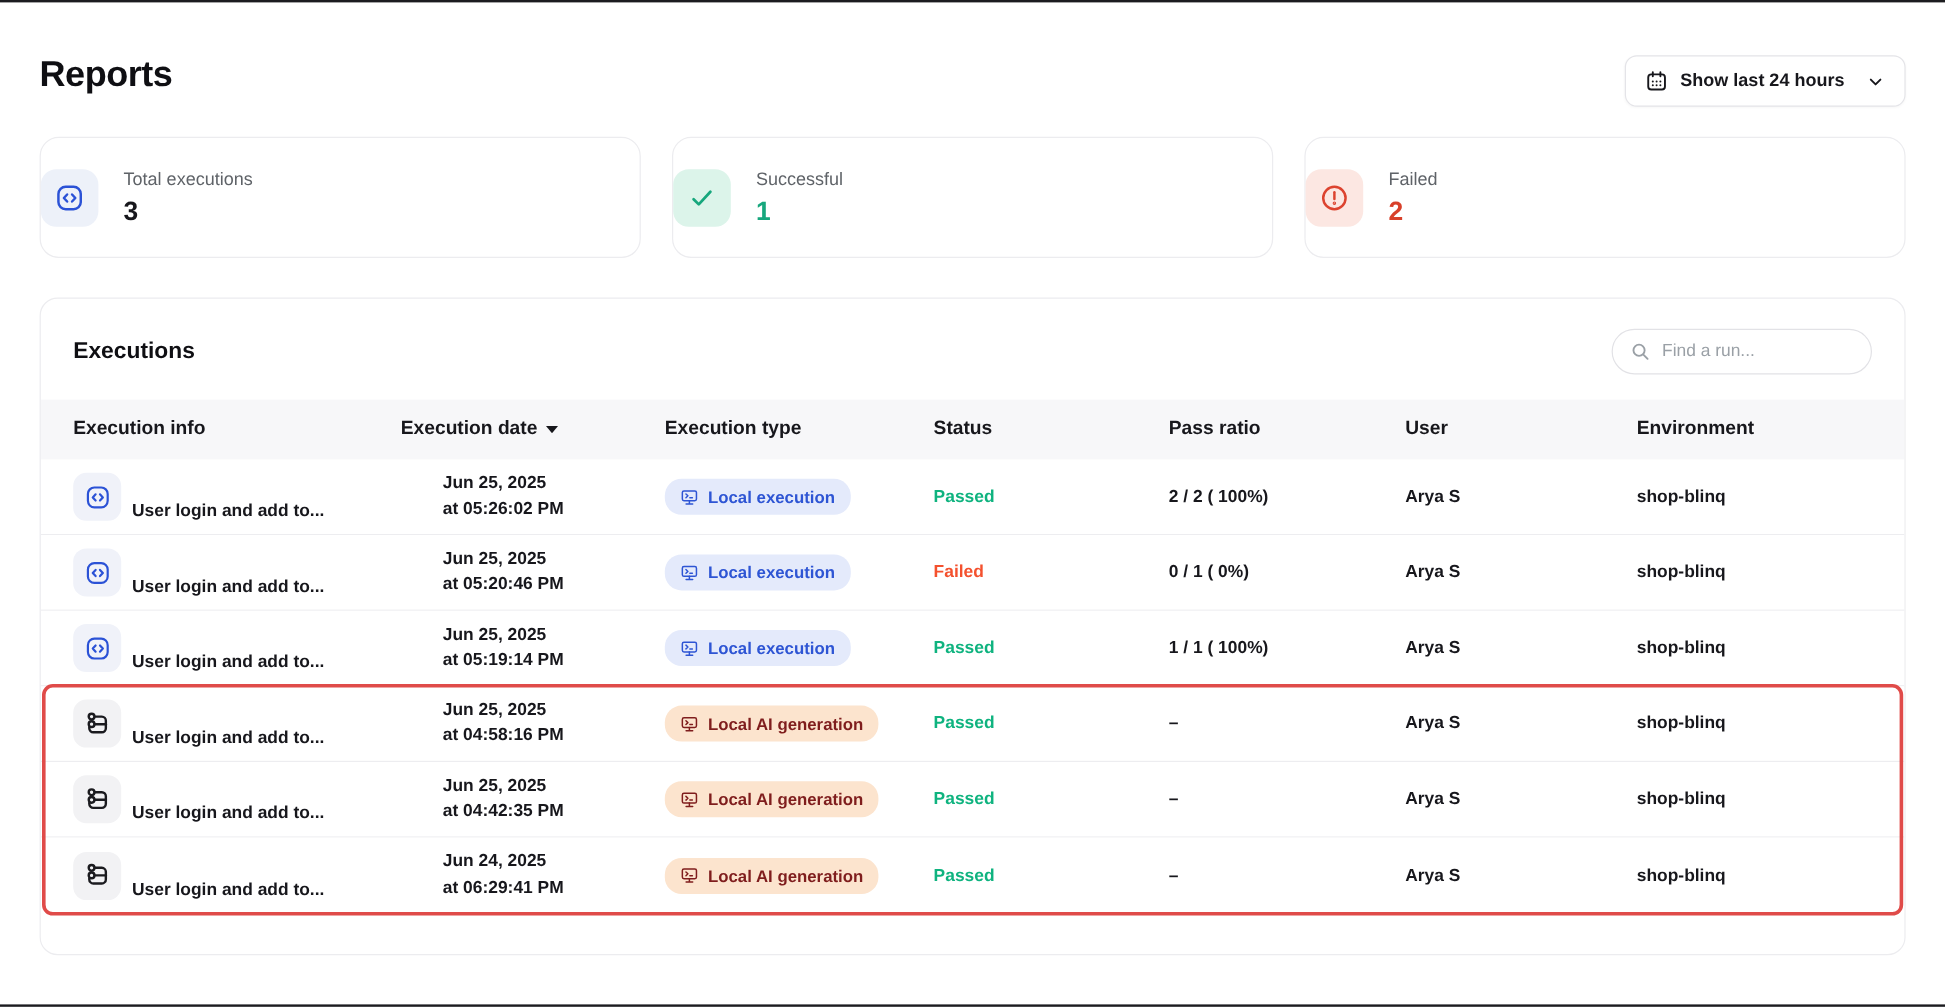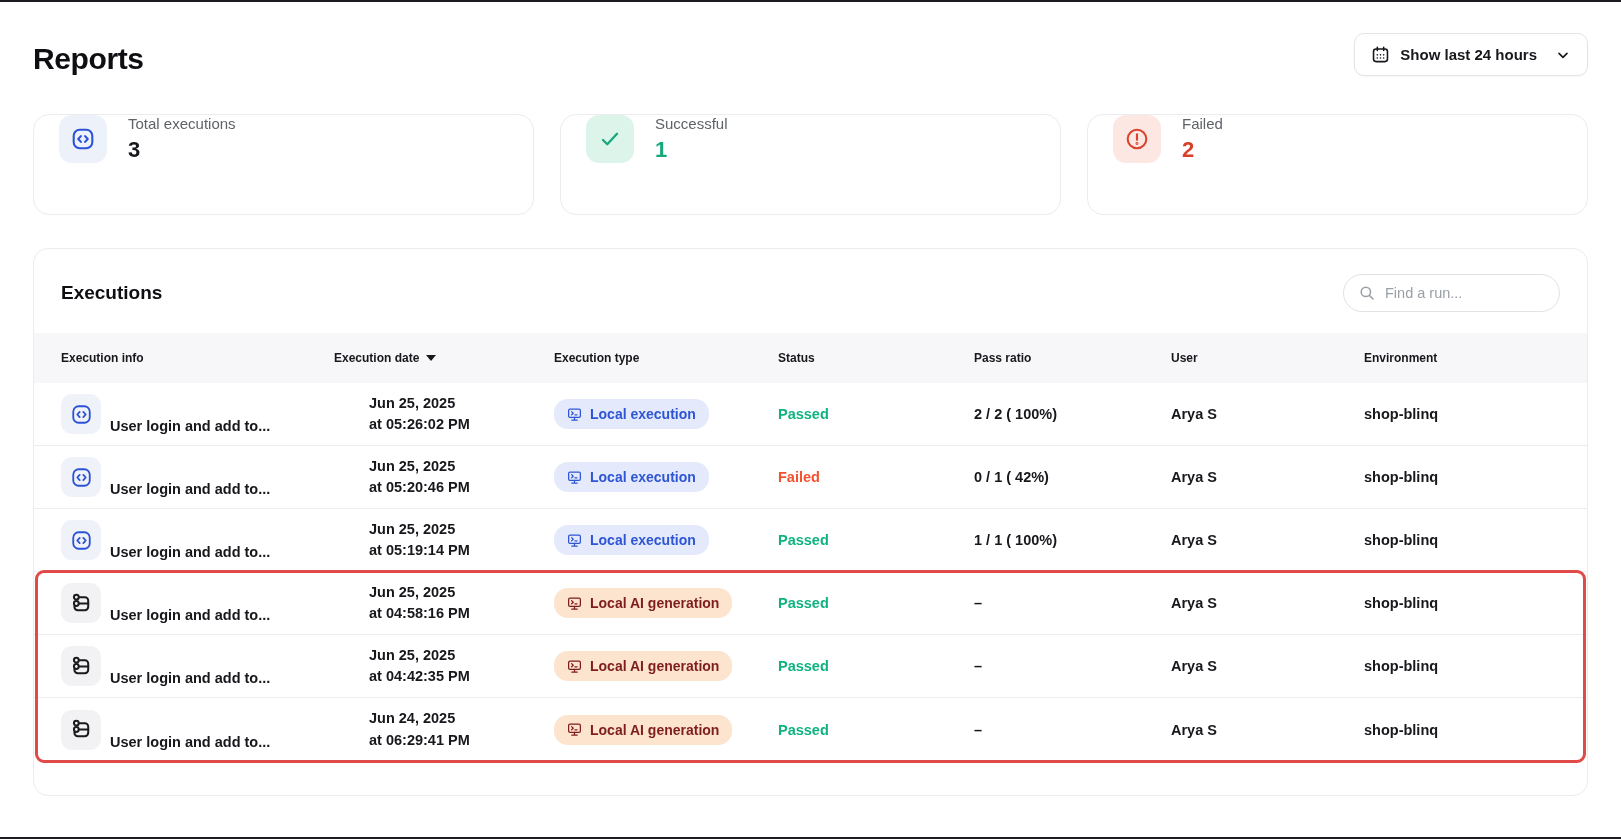--- a/index.html
+++ b/index.html
@@ -3,31 +3,31 @@
 <meta charset="utf-8">
 <style>
   * { margin:0; padding:0; box-sizing:border-box; }
   html,body { width:1621px; height:839px; background:#ffffff; overflow:hidden;
     font-family:"Liberation Sans", sans-serif; color:#17171c; }
   .frame-line { position:absolute; left:0; right:0; height:2px; background:#1c1c20; }
   .frame-top { top:0; } .frame-bottom { bottom:0; }
   .page { position:relative; width:100%; height:100%; padding:0 33px; }
 
   
-  .topbar { display:flex; justify-content:space-between; align-items:flex-end; padding-top:30px; height:76px; }
+  .topbar { display:flex; justify-content:space-between; align-items:flex-start; padding-top:46px; height:76px; }
   .page-title { font-size:30px; font-weight:800; letter-spacing:-0.4px; color:#0f0f13; }
   .filter-btn { display:flex; align-items:center; gap:10px; height:43px; padding:0 16px;
     background:#fff; border:1px solid #e4e4e8; border-radius:10px; cursor:pointer;
     font-size:15px; font-weight:700; color:#17171c; box-shadow:0 1px 2px rgba(0,0,0,0.03); }
   .filter-btn .chev { margin-left:8px; display:flex; }
 
   
   .stats { display:flex; gap:26px; margin-top:38px; }
   .stat-card { flex:1; height:101px; border:1px solid #ececef; border-radius:16px;
-    display:flex; gap:21px; padding-left:25px; background:#fff; }
+    display:flex; align-items:center; gap:21px; background:#fff; }
   .stat-icon { width:48px; height:48px; border-radius:13px; display:flex; align-items:center; justify-content:center; flex:none; }
   .stat-icon.total { background:#edf1f9; }
   .stat-icon.success { background:#dcf4ea; }
   .stat-icon.failed { background:#fce7e2; }
   .stat-label { font-size:15px; font-weight:500; color:#5f6368; }
   .stat-value { font-size:22px; font-weight:800; margin-top:5px; color:#17171c; }
   .stat-value.green { color:#17a77d; }
   .stat-value.red { color:#d8402a; }
 
   
@@ -37,21 +37,21 @@
   .exec-title { font-size:19px; font-weight:800; color:#0f0f13; }
   .search-box { display:flex; align-items:center; gap:9px; width:217px; height:38px;
     border:1px solid #e2e2e6; border-radius:19px; padding:0 14px; background:#fff; }
   .search-box input { border:none; outline:none; flex:1; font-size:14.5px; color:#17171c;
     font-family:"Liberation Sans", sans-serif; background:transparent; }
   .search-box input::placeholder { color:#9aa0a6; }
 
   .table { position:relative; }
   .tgrid { display:grid; grid-template-columns:273px 220px 224px 196px 197px 193px 1fr;
     align-items:center; padding-left:27px; }
-  .thead { height:50px; background:#f7f7f9; font-size:12px; font-weight:700; color:#17171c; }
+  .thead { height:50px; background:#f7f7f9; font-size:16px; font-weight:700; color:#17171c; }
   .th { display:flex; align-items:center; gap:7px; }
   .sort-tri { width:0; height:0; border-left:5px solid transparent; border-right:5px solid transparent;
     border-top:6px solid #17171c; display:inline-block; }
   .trow { height:63px; border-bottom:1px solid #ededf0; font-size:14.5px; font-weight:600; cursor:pointer; background:#fff; }
   .trow:last-child { border-bottom:none; }
   .cell-info { display:flex; align-items:flex-end; gap:9px; }
   .exec-icon { width:40px; height:40px; border-radius:11px; display:flex; align-items:center; justify-content:center; flex:none; }
   .exec-icon.code { background:#f0f2f9; }
   .exec-icon.workflow { background:#f2f2f4; }
   .exec-icon svg { display:block; }
@@ -223,21 +223,21 @@
           <svg width="15" height="15" viewBox="0 0 24 24" fill="none" stroke="currentColor" stroke-width="2" stroke-linecap="round" stroke-linejoin="round">
             <rect x="2.6" y="3.4" width="18.8" height="13" rx="2.2"></rect>
             <path d="M7.4 7.4L10 9.9l-2.6 2.5M12.6 12.4H16"></path>
             <path d="M12 16.4v4M7.6 20.8h8.8"></path>
           </svg>
         </span>
         <span>Local execution</span>
       </span>
     </div>
     <div class="status status-failed">Failed</div>
-    <div>0 / 1 ( 42%)</div>
+    <div>0 / 1 ( 0%)</div>
     <div>Arya S</div>
     <div>shop-blinq</div>
   </div>
 
   <div class="tgrid trow">
     <div class="cell-info">
       <span class="exec-icon code">
         <svg class="code-glyph" width="23" height="23" viewBox="0 0 24 24" fill="none" stroke="#2b52d6" stroke-width="1.9" stroke-linecap="round" stroke-linejoin="round">
           <rect x="3.4" y="3.4" width="17.2" height="17.2" rx="5.6"></rect>
           <path d="M10.1 9.3L7.6 12l2.5 2.7M13.9 9.3l2.5 2.7-2.5 2.7"></path>

